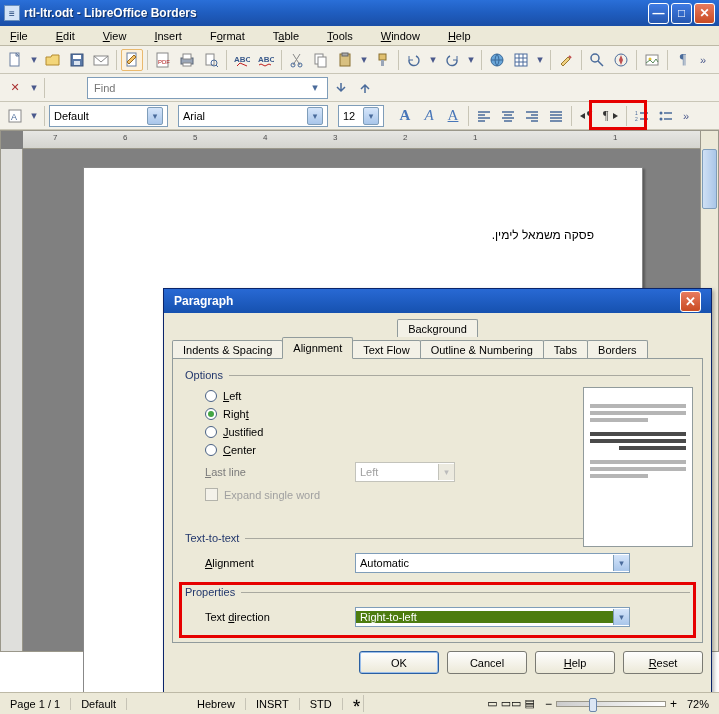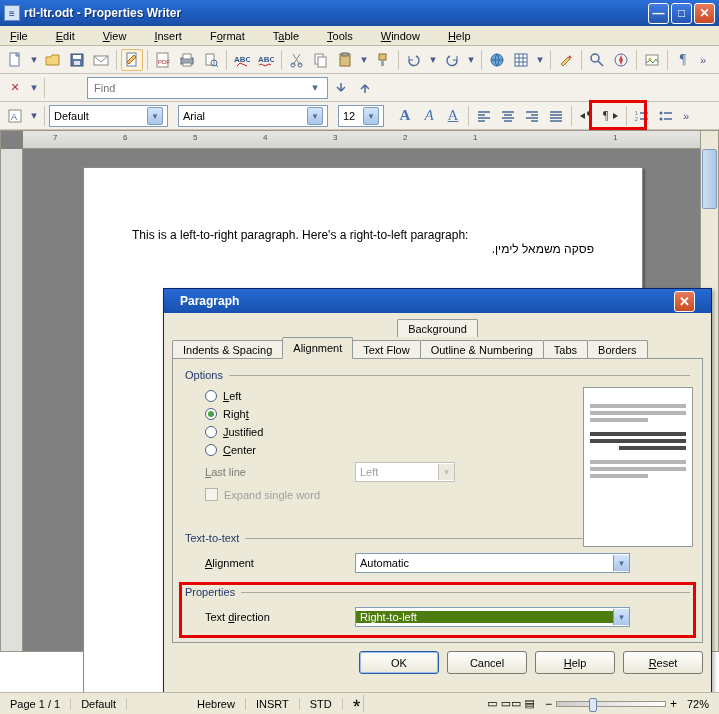--- a/index.html
+++ b/index.html
@@ -41,21 +41,21 @@
   .ruler-v { position:absolute; left:0; top:18px; bottom:0; width:22px; background:#dfdfdc; border-right:1px solid #9a978a; }
   .scroll-v { position:absolute; right:0; top:0; bottom:0; width:18px; background:#ece9d8; border-left:1px solid #9a978a; }
   .scroll-v .thumb { position:absolute; left:1px; right:1px; top:18px; height:60px; background:linear-gradient(to right,#cfe0f4,#aac6e8); border:1px solid #7f9db9; border-radius:2px;}
   .page { position:absolute; left:82px; top:36px; width:560px; height:800px; background:#fff; border:1px solid #888; box-shadow:2px 2px 2px rgba(0,0,0,.3);}
   .page .content { padding:60px 48px; font-family:Arial; font-size:12px; }
   .ltw { color:#000; }
   .rtl { direction:rtl; font-family:Arial; }
 
   
   .dialog { position:absolute; left:163px; top:288px; width:549px; height:412px; border:1px solid #0a246a; background:#ece9d8; box-shadow:2px 2px 4px rgba(0,0,0,.3);}
-  .dlg-title { height:24px; background:linear-gradient(to bottom,#2869d4 0%,#1651af 100%); display:flex; align-items:center; padding:0 16px; color:#fff; font-weight:bold; font-size:12px;}
+  .dlg-title { height:24px; background:linear-gradient(to bottom,#2869d4 0%,#1651af 100%); display:flex; align-items:center; padding:0 10px; color:#fff; font-weight:bold; font-size:12px;}
   .dlg-title .spacer{flex:1;}
   .dlg-close { width:21px; height:21px; background:linear-gradient(#e87b5e,#c94b23); border:1px solid #fff; border-radius:3px; display:flex; align-items:center; justify-content:center; color:#fff; font-weight:bold; font-size:13px;}
   .dlg-body { padding:6px 8px 8px 8px; }
 
   .tabs { display:flex; flex-wrap:wrap; border-bottom:1px solid #919b9c; }
   .tabrow { display:flex; width:100%; }
   .tabrow.top { justify-content:center; }
   .tab { padding:3px 10px 2px 10px; border:1px solid #919b9c; border-bottom:none; background:#f3f1e7; margin-right:-1px; margin-top:3px; position:relative; border-radius:2px 2px 0 0;}
   .tab.active { background:#ece9d8; font-weight:normal; margin-top:0; padding:4px 10px 4px 10px; z-index:2; border-bottom:1px solid #ece9d8; margin-bottom:-1px;}
   .tab.single { margin:0 auto; }
@@ -101,21 +101,21 @@
 
   .ruler-ticks { position:relative; height:100%; background:linear-gradient(to bottom,#e6e6e3,#d4d4cf);}
   .ruler-ticks .num { position:absolute; top:2px; font-size:8px; color:#4d4d4d;}
 </style>
 </head>
 <body>
 
 <div class="titlebar">
   <div class="doc-icon">≡</div>
   <div class="title-text">
-    <span>rtl-ltr.odt</span> - <span>Properties Writer</span>
+    <span>rtl-ltr.odt</span> - <span>LibreOffice Borders</span>
   </div>
   <div class="winbtn min">―</div>
   <div class="winbtn max">□</div>
   <div class="winbtn close">✕</div>
 </div>
 
 <div class="menubar">
   <span><u>F</u>ile</span>
   <span><u>E</u>dit</span>
   <span><u>V</u>iew</span>
@@ -403,21 +403,20 @@
       <span class="num" style="left:450px">1</span>
       <span class="num" style="left:590px">1</span>
     </div>
   </div>
   <div class="ruler-v"></div>
   <div class="scroll-v">
       <div class="thumb"></div>
     </div>
   <div class="page">
     <div class="content">
-      <div class="ltw">This is a left-to-right paragraph. Here's a right-to-left paragraph:</div>
       <div class="rtl">פסקה משמאל לימין.</div>
     </div>
   </div>
 </div>
 
 <div class="dialog">
   <div class="dlg-title">
     <span>Paragraph</span>
     <div class="spacer"></div>
     <div class="dlg-close">✕</div>

